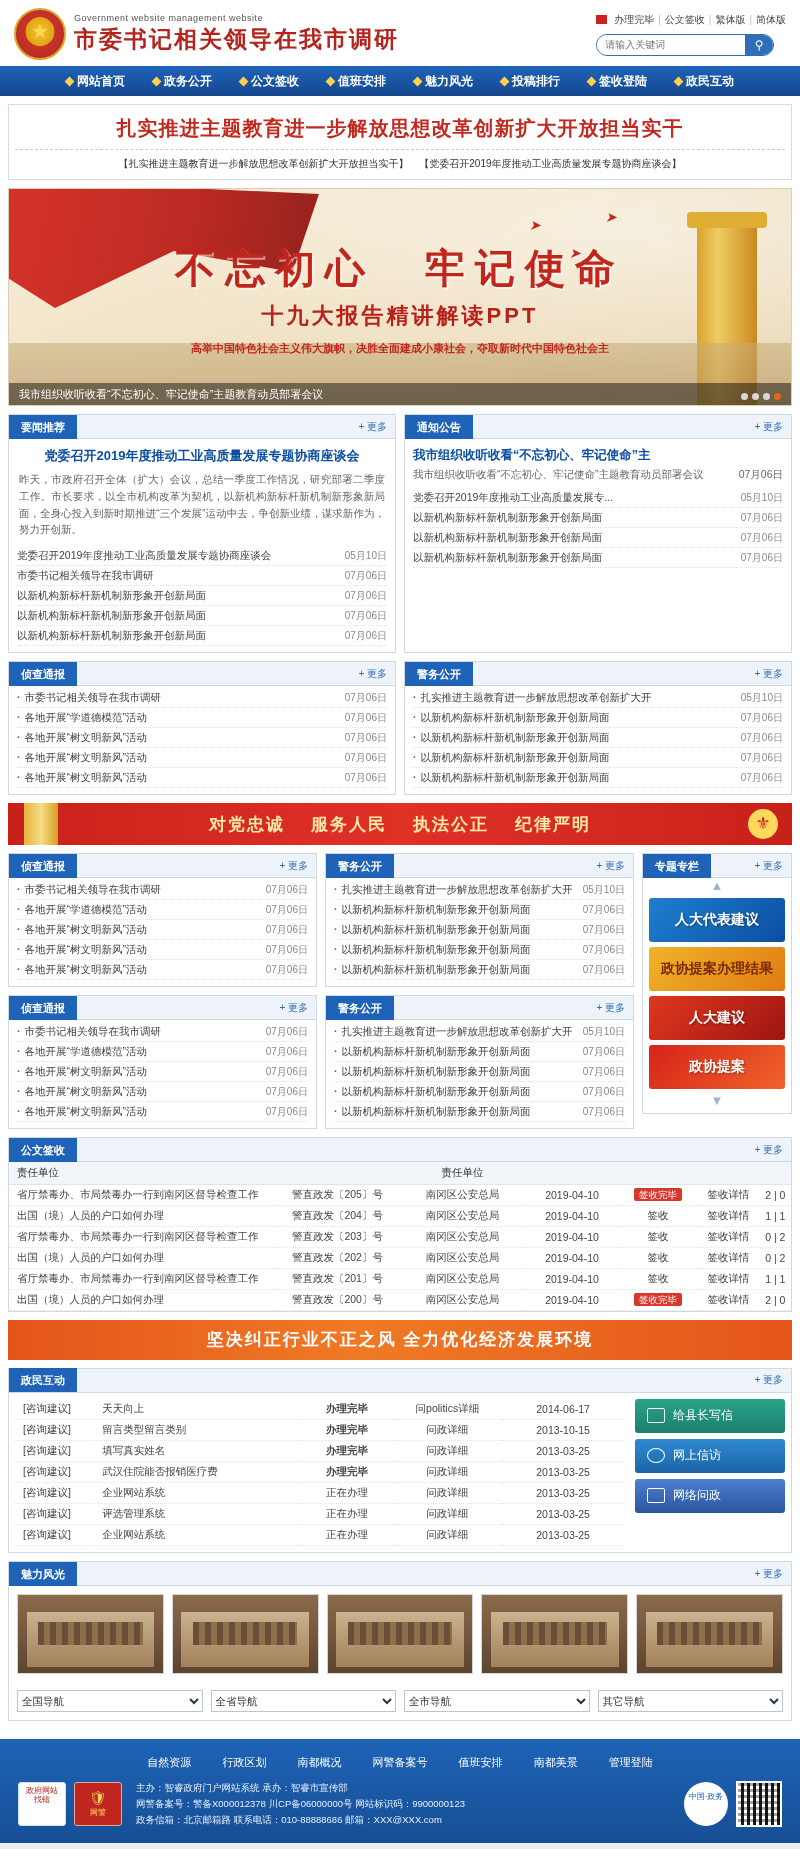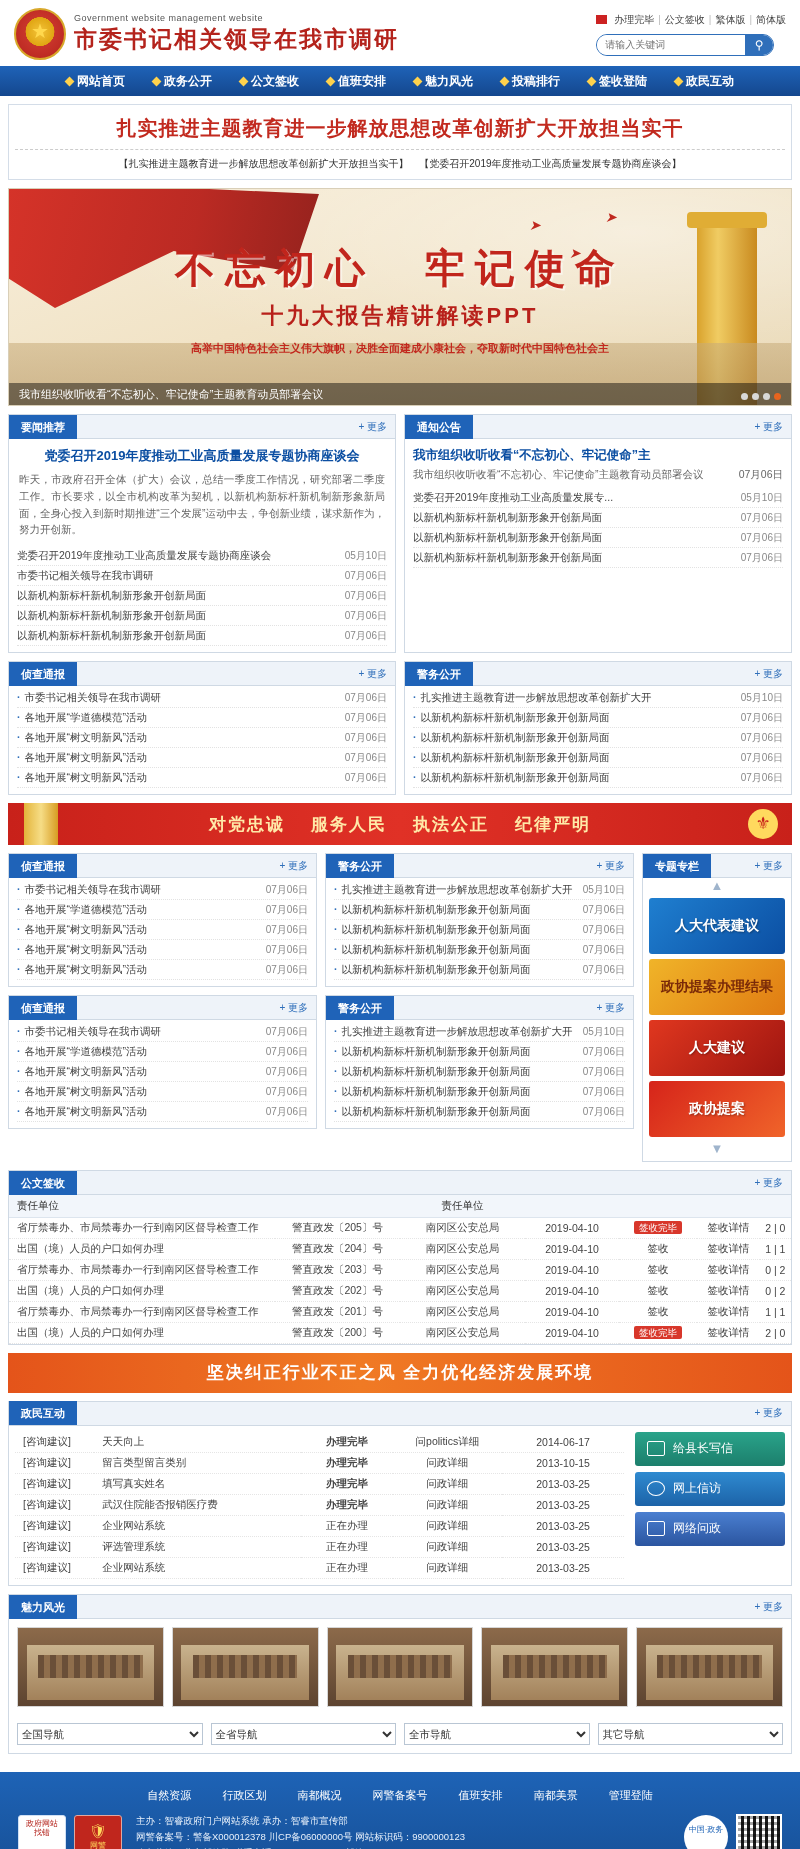--- a/index.html
+++ b/index.html
@@ -104,21 +104,21 @@
   .strip-orange span { color: #fff; font-size: 17px; font-weight: bold; letter-spacing: 2px; }
 
   
   .three-col { display: flex; gap: 8px; margin-top: 8px; }
   .three-col .c1, .three-col .c2 { flex: 1 1 0; min-width: 0; }
   .three-col .c3 { flex: 0 0 150px; }
 
   .feature { border: 1px solid #cfd9e4; background: #fff; }
   .feature .arrow { text-align: center; color: #9fb4cc; font-size: 13px; line-height: 16px; }
   .feature .cards { padding: 4px 6px; display: flex; flex-direction: column; gap: 5px; }
-  .fcard { height: 56px; border-radius: 3px; display: flex; align-items: center; justify-content: center; color: #fff; font-weight: bold; font-size: 14px; text-shadow: 1px 1px 2px rgba(0,0,0,.35); }
+  .fcard { height: 44px; border-radius: 3px; display: flex; align-items: center; justify-content: center; color: #fff; font-weight: bold; font-size: 14px; text-shadow: 1px 1px 2px rgba(0,0,0,.35); }
   .fcard.b1 { background: linear-gradient(135deg,#1f7fd0,#0b4ea2); }
   .fcard.b2 { background: linear-gradient(135deg,#f0b429,#e07b12); color: #7a2a08; text-shadow:none;}
   .fcard.b3 { background: linear-gradient(135deg,#e0371f,#9e1510); }
   .fcard.b4 { background: linear-gradient(135deg,#d6241a,#f0642a); }
 
   
   table.tbl { width: 100%; border-collapse: collapse; font-size: 10.5px; }
   table.tbl th { background: #f2f6fb; color: #333; font-weight: normal; height: 22px; border-bottom: 1px solid #dde5ee; }
   table.tbl td { height: 21px; border-bottom: 1px dotted #e5e5e5; color: #444; text-align: center; }
   table.tbl td.l { text-align: left; padding-left: 8px; }

